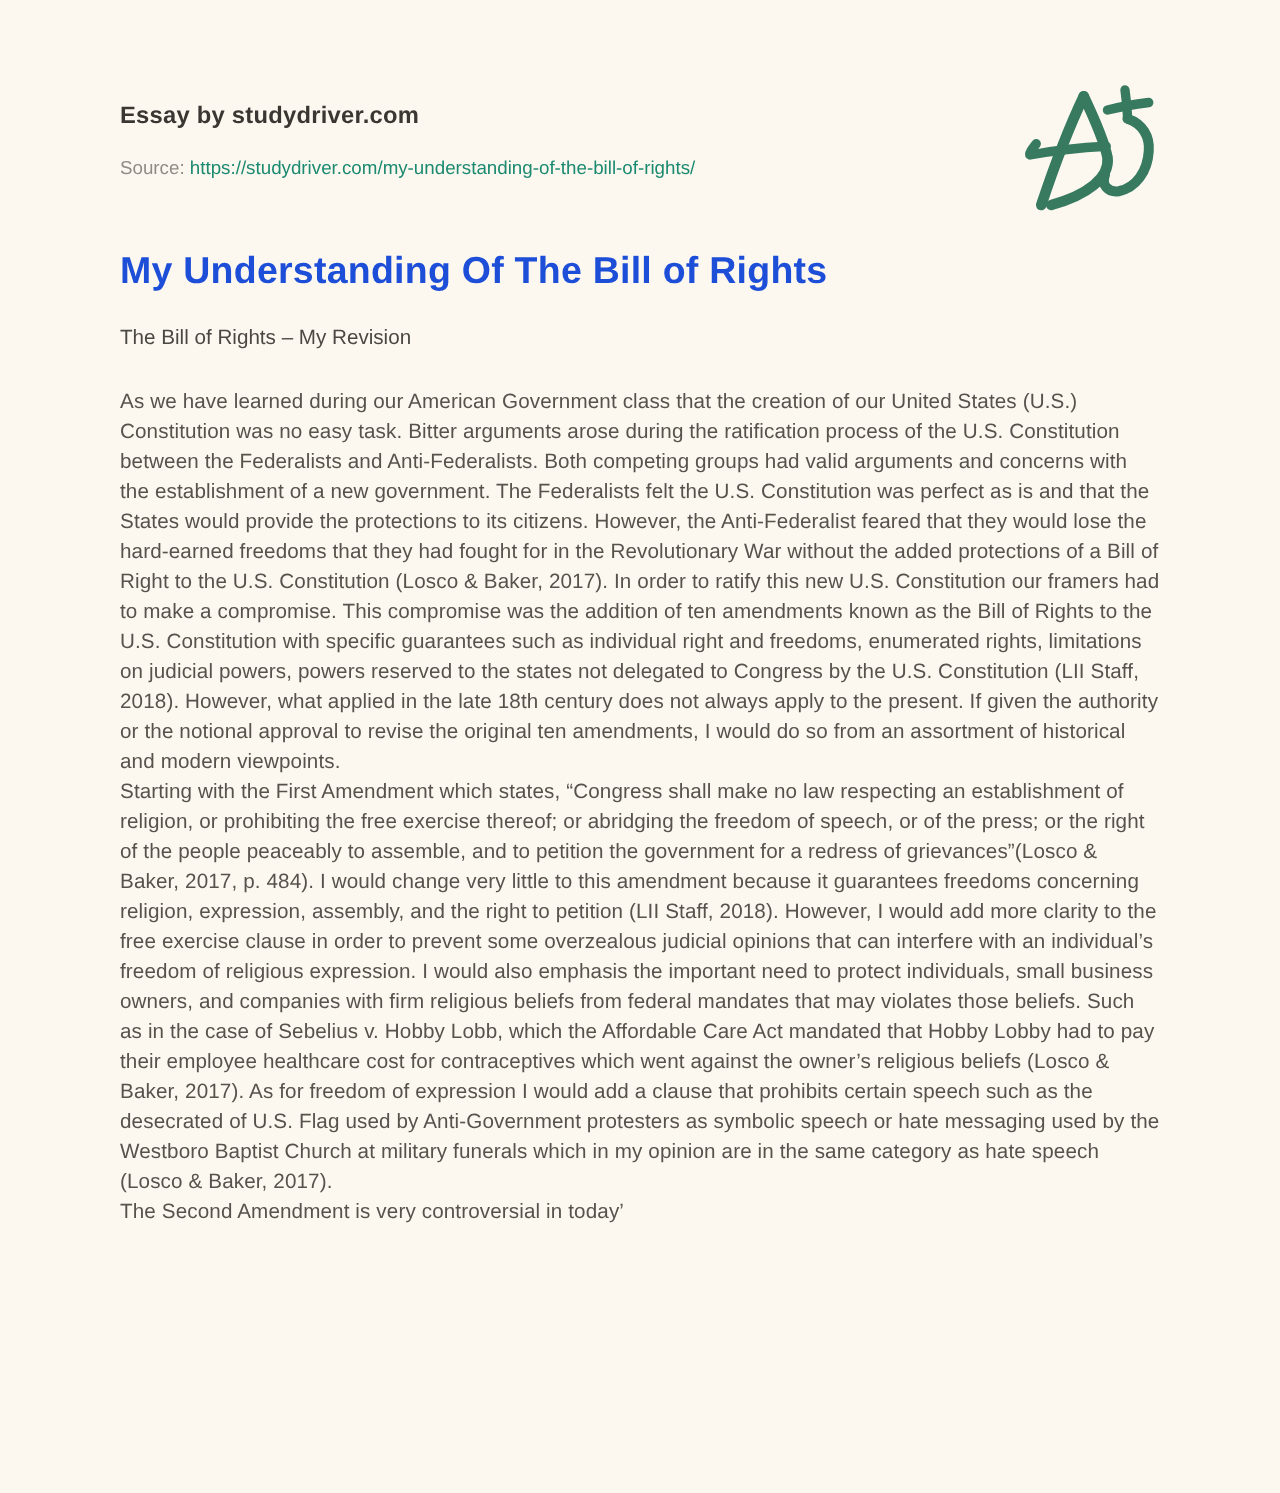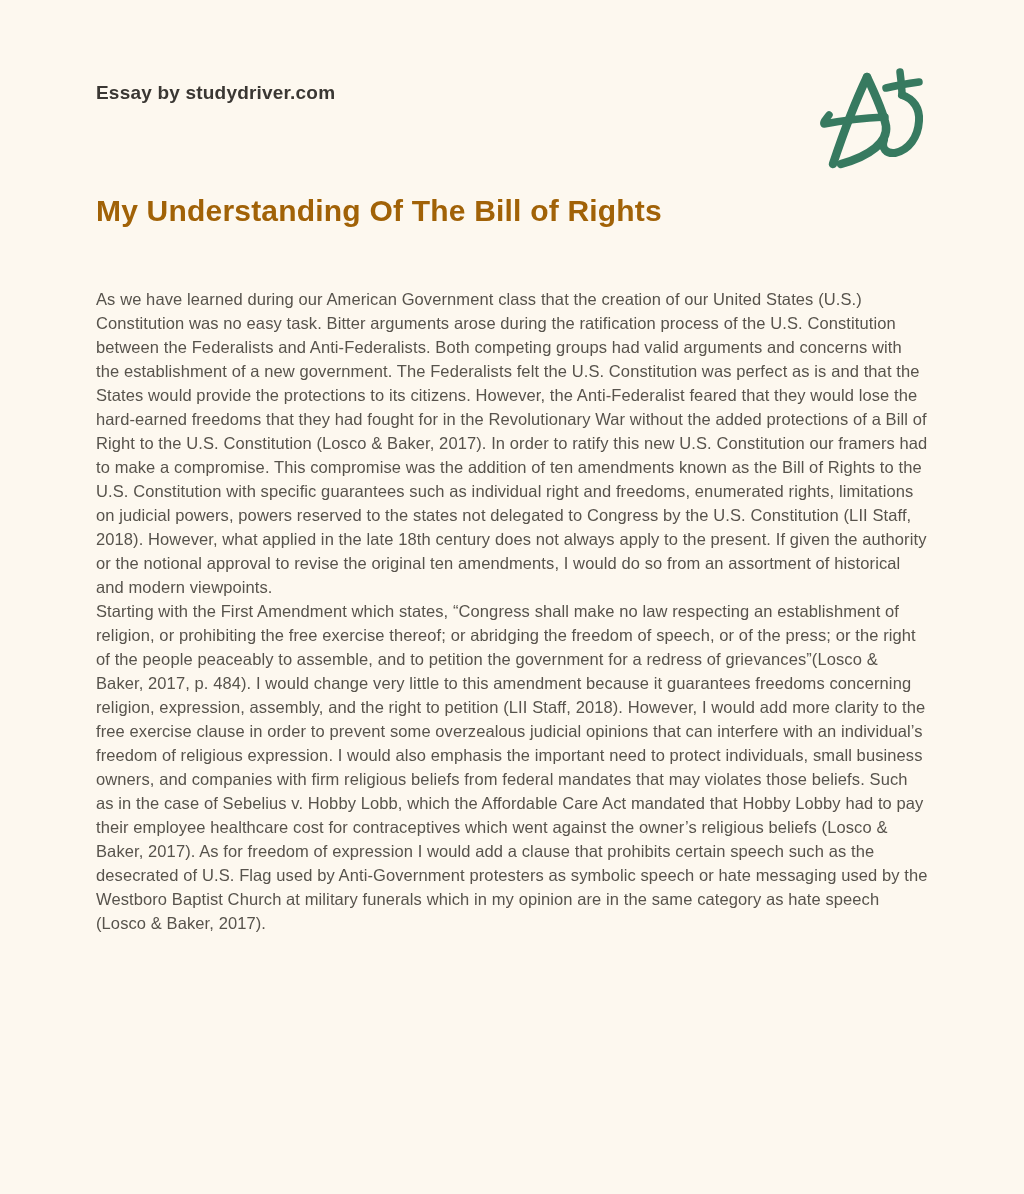--- a/index.html
+++ b/index.html
@@ -41,42 +41,42 @@
     text-decoration: none;
   }
   .logo {
     position: absolute;
     left: 815px;
     top: 60px;
     width: 120px;
     height: 115px;
   }
   .article-title {
-    margin: 84px 0 0 0;
+    margin: 52px 0 0 0;
     font-size: 30px;
     line-height: 38px;
     font-weight: bold;
-    color: #a16207;
+    color: #1d4ed8;
     letter-spacing: 0.2px;
   }
   .article-subtitle {
     margin-top: 23px;
     font-size: 16.5px;
     line-height: 22px;
     color: #4b4843;
   }
   .essay-body p {
     margin: 0;
     font-size: 16.5px;
     line-height: 24px;
     color: #57534c;
     letter-spacing: 0.1px;
   }
   .essay-body p.first {
-    margin-top: 57px;
+    margin-top: 28px;
   }
   .essay-body p + p {
   }
 </style>
 </head>
 <body>
 
 <svg class="logo" viewBox="0 0 120 115" fill="none" xmlns="http://www.w3.org/2000/svg">
   <g stroke="#377a60" stroke-linecap="round" stroke-linejoin="round" fill="none">
 
@@ -90,21 +90,27 @@
 
     <path d="M 71 28 C 83 25, 96 23, 104 22" stroke-width="7.5"></path>
 
     <path d="M 87 35 C 99 39, 105 49, 104 61 C 103 77, 94 90, 80 93 C 71 94, 66 88, 69 80" stroke-width="8"></path>
   </g>
 </svg>
 
 <div class="content">
   <h1 class="essay-header-title">Essay by studydriver.com</h1>
 
+  <div class="source-line">
+    <span class="source-label">Source:</span>
+    <a class="source-link" href="#">https://studydriver.com/my-understanding-of-the-bill-of-rights/</a>
+  </div>
 
   <h2 class="article-title">My Understanding Of The Bill of Rights</h2>
 
+  <div class="article-subtitle">The Bill of Rights – My Revision</div>
 
   <div class="essay-body">
     <p class="first">As we have learned during our American Government class that the creation of our United States (U.S.) Constitution was no easy task. Bitter arguments arose during the ratification process of the U.S. Constitution between the Federalists and Anti-Federalists. Both competing groups had valid arguments and concerns with the establishment of a new government. The Federalists felt the U.S. Constitution was perfect as is and that the States would provide the protections to its citizens. However, the Anti-Federalist feared that they would lose the hard-earned freedoms that they had fought for in the Revolutionary War without the added protections of a Bill of Right to the U.S. Constitution (Losco &amp; Baker, 2017).  In order to ratify this new U.S. Constitution our framers had to make a compromise. This compromise was the addition of ten amendments known as the Bill of Rights to the U.S. Constitution with specific guarantees such as individual right and freedoms, enumerated rights, limitations on judicial powers, powers reserved to the states not delegated to Congress by the U.S. Constitution (LII Staff, 2018).  However, what applied in the late 18th century does not always apply to the present. If given the authority or the notional approval to revise the original ten amendments, I would do so from an assortment of historical and modern viewpoints.</p>
     <p>Starting with the First Amendment which states, “Congress shall make no law respecting an establishment of religion, or prohibiting the free exercise thereof; or abridging the freedom of speech, or of the press; or the right of the people peaceably to assemble, and to petition the government for a redress of grievances”(Losco &amp; Baker, 2017, p. 484). I would change very little to this amendment because it guarantees freedoms concerning religion, expression, assembly, and the right to petition (LII Staff, 2018). However, I would add more clarity to the free exercise clause in order to prevent some overzealous judicial opinions that can interfere with an individual’s freedom of religious expression. I would also emphasis the important need to protect individuals, small business owners, and companies with firm religious beliefs from federal mandates that may violates those beliefs. Such as in the case of Sebelius v. Hobby Lobb, which the Affordable Care Act mandated that Hobby Lobby had to pay their employee healthcare cost for contraceptives which went against the owner’s religious beliefs (Losco &amp; Baker, 2017). As for freedom of expression I would add a clause that prohibits certain speech such as the desecrated of U.S. Flag used by Anti-Government protesters as symbolic speech or hate messaging used by the Westboro Baptist Church at military funerals which in my opinion are in the same category as hate speech (Losco &amp; Baker, 2017).</p>
+    <p>The Second Amendment is very controversial in today’</p>
   </div>
 </div>
 
 </body></html>

